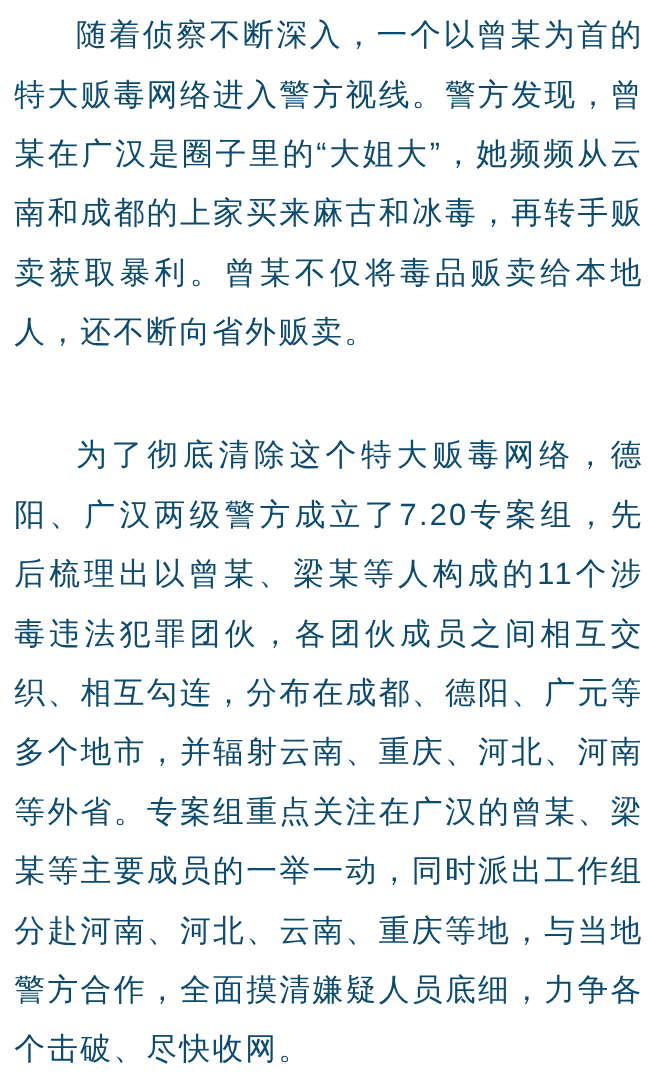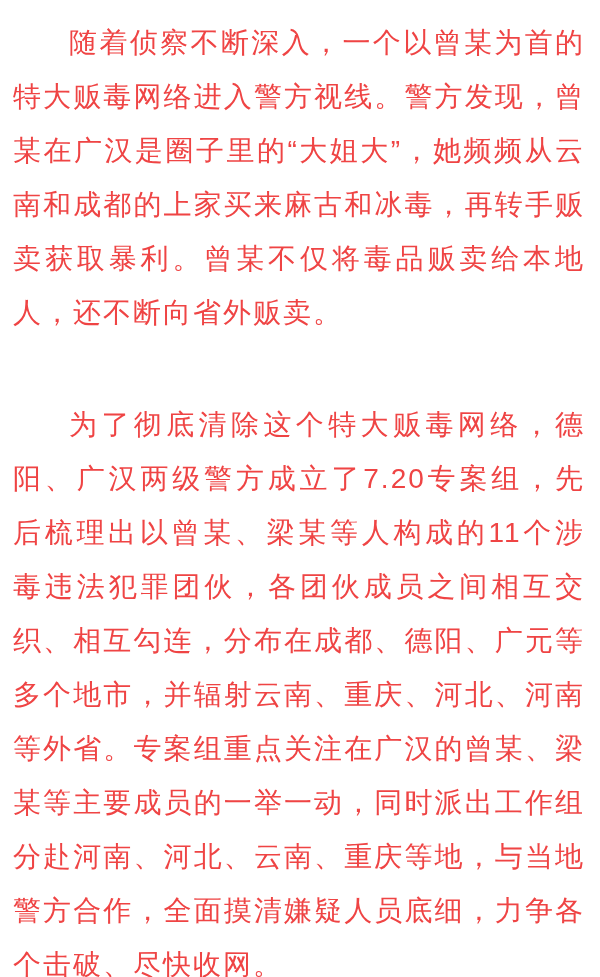--- a/index.html
+++ b/index.html
@@ -15,26 +15,26 @@
   }
   .article {
     box-sizing: border-box;
     width: 600px;
     padding: 1px 15px 20px 13px;
   }
   .para {
     font-size: 28px;
     font-weight: 300;
     line-height: 54px;
-    color: #ef4444;
+    color: #0c4a6e;
     letter-spacing: 2px;
     text-align: justify;
     text-justify: inter-character;
     text-indent: 2em;
-    margin: 15px 0 58px 0;
+    margin: 4px 0 58px 0;
   }
   .para:last-child {
     margin-bottom: 0;
   }
 </style>
 </head>
 <body>
 
 <main class="article">
   <p class="para">随着侦察不断深入，一个以曾某为首的特大贩毒网络进入警方视线。警方发现，曾某在广汉是圈子里的“大姐大”，她频频从云南和成都的上家买来麻古和冰毒，再转手贩卖获取暴利。曾某不仅将毒品贩卖给本地人，还不断向省外贩卖。</p>

